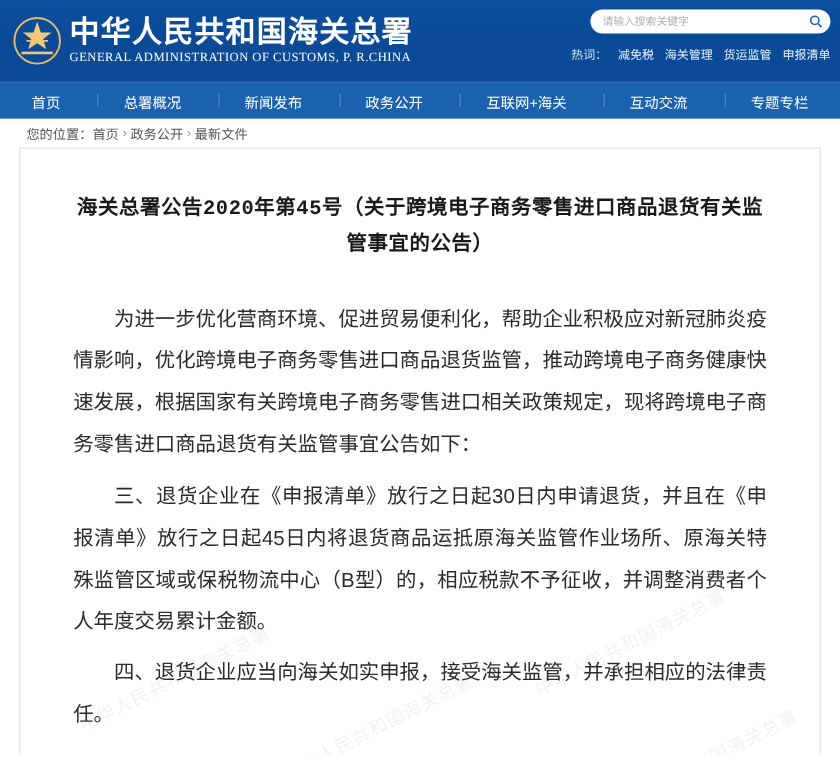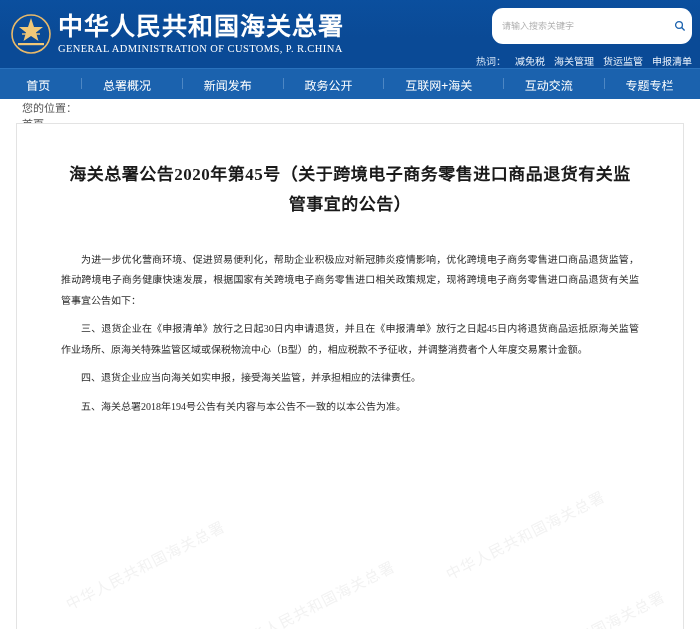--- a/index.html
+++ b/index.html
@@ -63,21 +63,21 @@
     right: 8px;
     top: 8px;
     width: 200px;
     text-align: right;
   }
   .search-box {
     display: flex;
     align-items: center;
     background: #fff;
     border-radius: 11px;
-    height: 36px;
+    height: 20px;
     padding: 0 4px 0 8px;
     box-sizing: border-box;
   }
   .search-box input {
     border: 0;
     outline: none;
     flex: 1;
     font-size: 9px;
     color: #666;
     font-family: "Liberation Sans", sans-serif;
@@ -136,62 +136,62 @@
     height: 11px;
     width: 1px;
     background: #4d87c4;
   }
   .nav li:last-child::after { display: none; }
 
   
   .crumb {
     height: 24px;
     display: flex;
+    align-items: center;
     font-size: 11px;
     color: #555;
     padding-left: 22px;
     background: #fff;
-    flex-direction: column;
   }
   .crumb a { color: #555; text-decoration: none; }
   .crumb .sep { margin: 0 3px; color: #999; }
 
   
   .card {
     margin: 0 16px;
     background: #fff;
     border: 1px solid #e3e3e3;
     border-bottom: none;
     height: 506px;
     box-sizing: border-box;
     position: relative;
     overflow: hidden;
   }
   .card-pad { padding: 26px 44px 0 44px; position: relative; z-index: 2;}
 
   .doc-title {
     text-align: center;
-    font-family: Liberation Serif, serif;
+    font-family: Liberation Mono, monospace;
     font-size: 17px;
     font-weight: bold;
     color: #1a1a1a;
     line-height: 1.75;
     letter-spacing: 0.5px;
     margin: 10px 0 0 0;
   }
 
   .doc-body { margin-top: 30px; }
   .doc-body p {
-    font-size: 10px;
+    font-size: 17px;
     line-height: 2.05;
     color: #2b2b2b;
     margin: 0 0 8px 0;
     text-align: justify;
     text-indent: 2em;
-    font-family: Liberation Serif, serif;
+    font-family: Liberation Sans, sans-serif;
   }
 
   
   .watermark {
     position: absolute;
     inset: 0;
     z-index: 1;
     pointer-events: none;
     overflow: hidden;
   }

